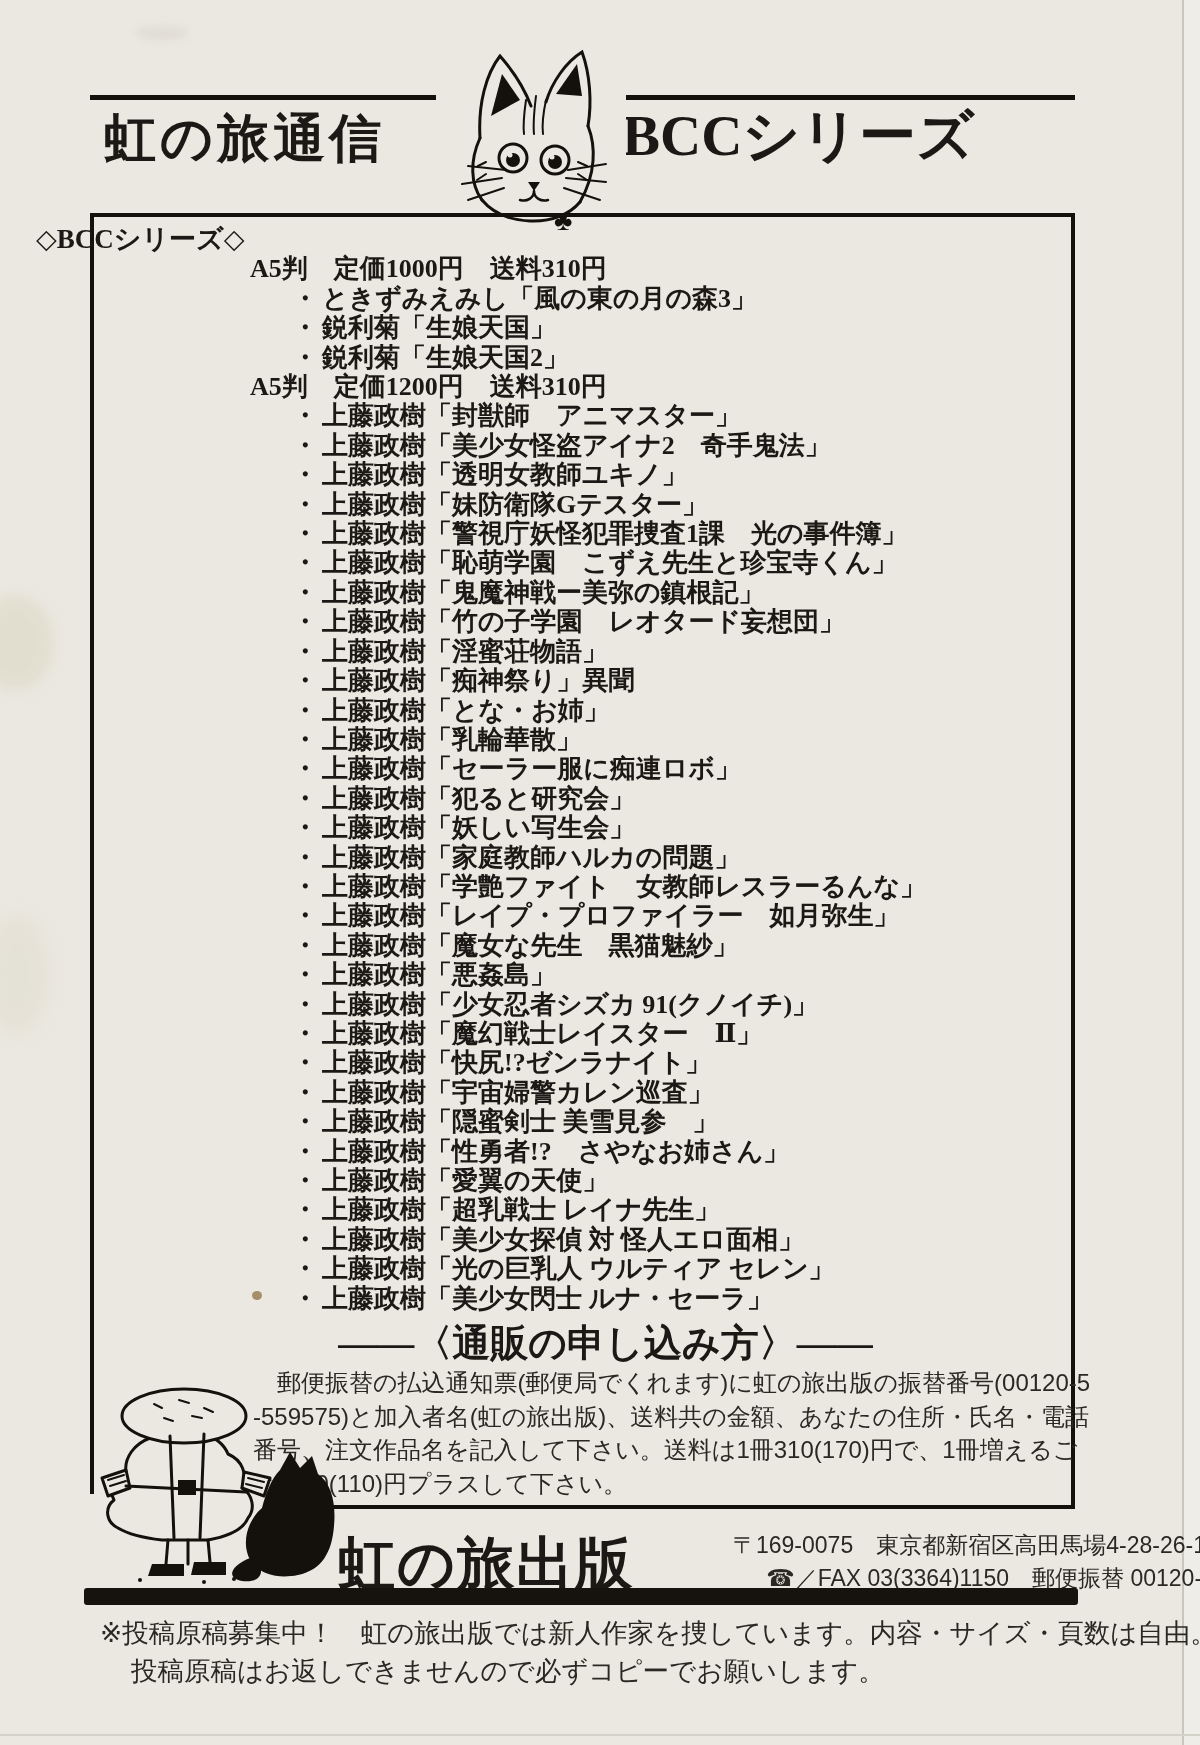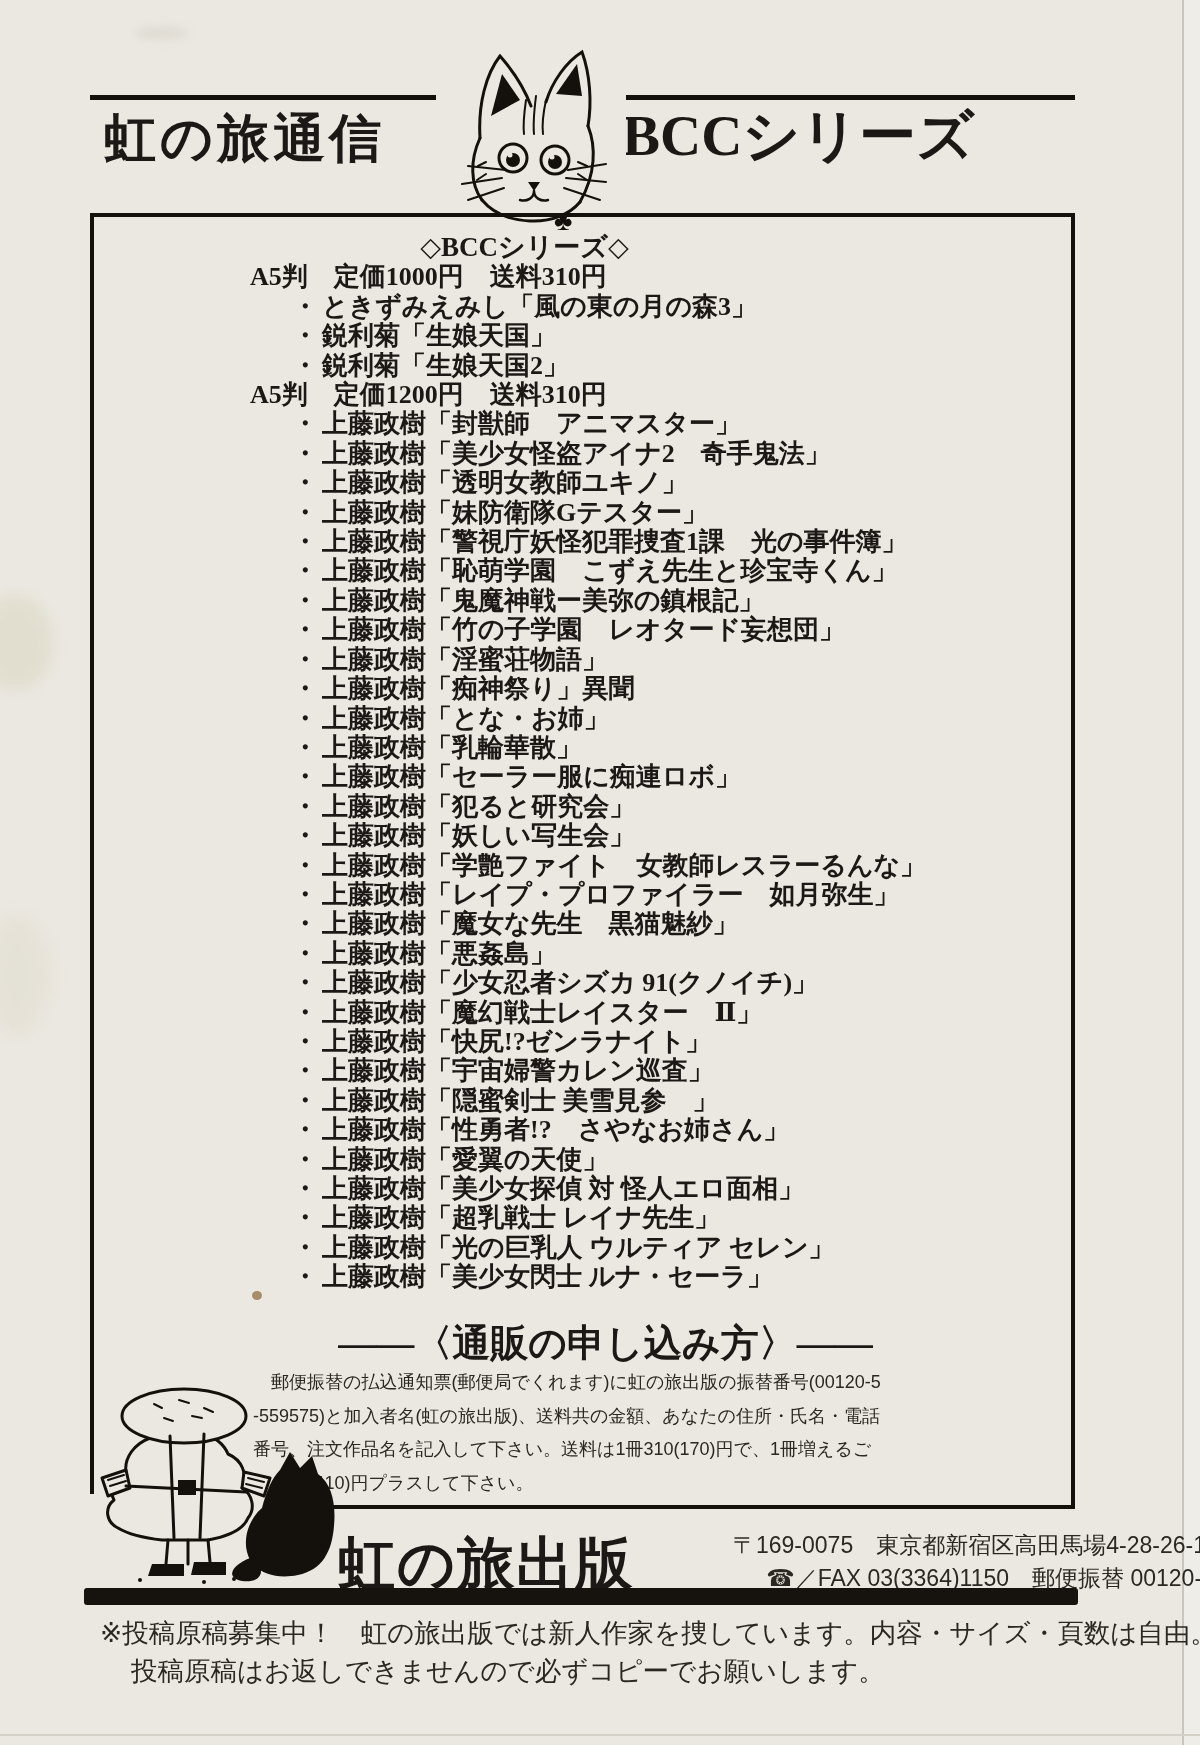--- a/index.html
+++ b/index.html
@@ -19,30 +19,30 @@
   .stain4{left:135px;top:26px;width:54px;height:14px;background:#d8d5cc;opacity:.6;filter:blur(4px);}
 
   .top-rule{position:absolute;left:90px;top:95px;width:985px;height:5px;background:#14110d;}
   .newsletter-title{position:absolute;left:104px;top:104px;font-size:52px;font-weight:bold;letter-spacing:4px;white-space:nowrap;}
   .series-title{position:absolute;left:622px;top:98px;font-size:57px;font-weight:bold;white-space:nowrap;}
   .header-cat{position:absolute;left:428px;top:42px;width:205px;height:192px;}
 
   .main-box{position:absolute;left:90px;top:213px;width:985px;height:1296px;border:4px solid #14110d;box-sizing:border-box;}
 
   .catalog{position:absolute;left:0;top:8px;width:100%;font-weight:bold;font-size:26px;line-height:29.4px;white-space:nowrap;}
-  .catalog-heading{text-align:center;transform:translateX(-58px);font-size:27px;margin-top:8px;}
+  .catalog-heading{transform:translateX(-58px);font-size:27px;}
   .section-header{margin-left:156px;}
   .item{margin-left:198px;}
   .item .bullet{display:inline-block;width:30px;}
 
   .ordering-heading{position:absolute;left:90px;top:1318px;width:985px;text-align:center;font-size:38px;font-weight:bold;margin-left:23px;}
   .ordering-body{
     position:absolute;left:253px;top:1366px;width:720px;
     font-family:"Liberation Sans","DejaVu Sans",sans-serif;
-    font-size:18px;line-height:33.5px;color:#2b2823;white-space:nowrap;
+    font-size:24px;line-height:33.5px;color:#2b2823;white-space:nowrap;
   }
 
   .mascot{position:absolute;left:84px;top:1374px;width:252px;height:212px;}
   .publisher-name{position:absolute;left:338px;top:1526px;font-size:57px;font-weight:bold;letter-spacing:2px;white-space:nowrap;}
   .publisher-address{position:absolute;left:733px;top:1530px;font-size:23px;font-family:"Liberation Sans","DejaVu Sans",sans-serif;color:#2b2823;white-space:nowrap;}
   .publisher-contact{position:absolute;left:766px;top:1563px;font-size:23px;font-family:"Liberation Sans","DejaVu Sans",sans-serif;color:#2b2823;white-space:nowrap;}
   .black-bar{position:absolute;left:84px;top:1588px;width:994px;height:17px;background:#16130f;border-radius:3px;}
   .footer-line1{position:absolute;left:100px;top:1615px;font-size:26.5px;font-family:"Liberation Sans","DejaVu Sans",sans-serif;color:#2b2823;white-space:nowrap;}
   .footer-line2{position:absolute;left:131px;top:1653px;font-size:26.5px;font-family:Liberation Serif, serif;color:#2b2823;white-space:nowrap;}
 </style>
@@ -110,33 +110,34 @@
       <div class="item"><span class="bullet">・</span><span>上藤政樹「恥萌学園　こずえ先生と珍宝寺くん」</span></div>
       <div class="item"><span class="bullet">・</span><span>上藤政樹「鬼魔神戦ー美弥の鎮根記」</span></div>
       <div class="item"><span class="bullet">・</span><span>上藤政樹「竹の子学園　レオタード妄想団」</span></div>
       <div class="item"><span class="bullet">・</span><span>上藤政樹「淫蜜荘物語」</span></div>
       <div class="item"><span class="bullet">・</span><span>上藤政樹「痴神祭り」異聞</span></div>
       <div class="item"><span class="bullet">・</span><span>上藤政樹「とな・お姉」</span></div>
       <div class="item"><span class="bullet">・</span><span>上藤政樹「乳輪華散」</span></div>
       <div class="item"><span class="bullet">・</span><span>上藤政樹「セーラー服に痴連ロボ」</span></div>
       <div class="item"><span class="bullet">・</span><span>上藤政樹「犯ると研究会」</span></div>
       <div class="item"><span class="bullet">・</span><span>上藤政樹「妖しい写生会」</span></div>
+      <div class="item"><span class="bullet">・</span><span>上藤政樹「家庭教師ハルカの問題」</span></div>
       <div class="item"><span class="bullet">・</span><span>上藤政樹「学艶ファイト　女教師レスラーるんな」</span></div>
       <div class="item"><span class="bullet">・</span><span>上藤政樹「レイプ・プロファイラー　如月弥生」</span></div>
       <div class="item"><span class="bullet">・</span><span>上藤政樹「魔女な先生　黒猫魅紗」</span></div>
       <div class="item"><span class="bullet">・</span><span>上藤政樹「悪姦島」</span></div>
       <div class="item"><span class="bullet">・</span><span>上藤政樹「少女忍者シズカ 91(クノイチ)」</span></div>
       <div class="item"><span class="bullet">・</span><span>上藤政樹「魔幻戦士レイスター　Ⅱ」</span></div>
       <div class="item"><span class="bullet">・</span><span>上藤政樹「快尻!?ゼンラナイト」</span></div>
       <div class="item"><span class="bullet">・</span><span>上藤政樹「宇宙婦警カレン巡査」</span></div>
       <div class="item"><span class="bullet">・</span><span>上藤政樹「隠蜜剣士 美雪見参　」</span></div>
       <div class="item"><span class="bullet">・</span><span>上藤政樹「性勇者!?　さやなお姉さん」</span></div>
       <div class="item"><span class="bullet">・</span><span>上藤政樹「愛翼の天使」</span></div>
+      <div class="item"><span class="bullet">・</span><span>上藤政樹「超乳戦士 レイナ先生」</span></div>
       <div class="item"><span class="bullet">・</span><span>上藤政樹「美少女探偵 対 怪人エロ面相」</span></div>
-      <div class="item"><span class="bullet">・</span><span>上藤政樹「超乳戦士 レイナ先生」</span></div>
       <div class="item"><span class="bullet">・</span><span>上藤政樹「光の巨乳人 ウルティア セレン」</span></div>
       <div class="item"><span class="bullet">・</span><span>上藤政樹「美少女閃士 ルナ・セーラ」</span></div>
     </div>
   </div>
 
   <div class="ordering-heading">――〈通販の申し込み方〉――</div>
   <div class="ordering-body">
     <div>　郵便振替の払込通知票(郵便局でくれます)に虹の旅出版の振替番号(00120-5</div>
     <div>-559575)と加入者名(虹の旅出版)、送料共の金額、あなたの住所・氏名・電話</div>
     <div>番号、注文作品名を記入して下さい。送料は1冊310(170)円で、1冊増えるご</div>

